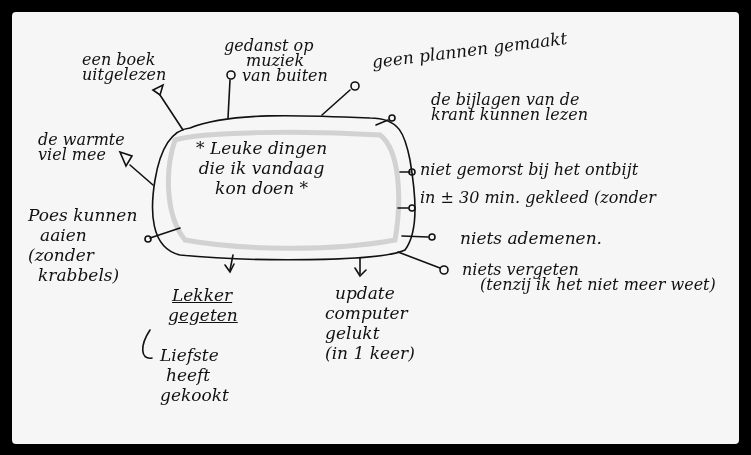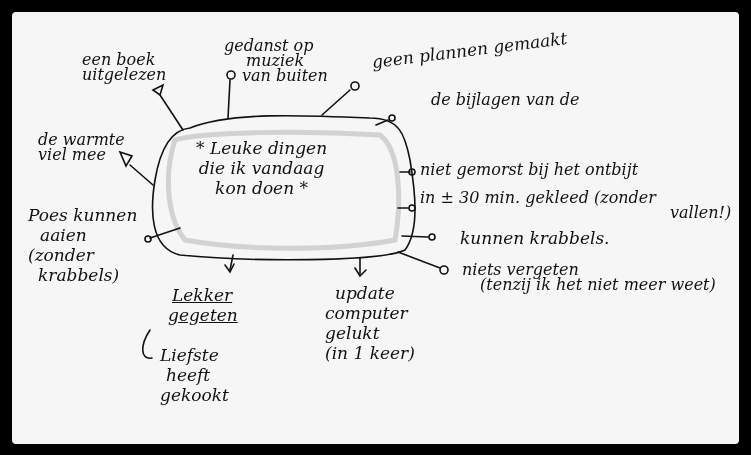--- a/index.html
+++ b/index.html
@@ -68,34 +68,34 @@
 <div class="t sm" style="left:224px;top:38px;">
   <div>gedanst op</div>
   <div style="padding-left:22px">muziek</div>
   <div style="padding-left:18px">van buiten</div>
 </div>
 <div class="t" style="left:372px;top:52px;transform:rotate(-7deg);transform-origin:left;">
   <span>geen plannen gemaakt</span>
 </div>
 <div class="t sm" style="left:402px;top:92px;margin-left:29px;">
   <div>de bijlagen van de</div>
+  <div>krant kunnen lezen</div>
 </div>
 <div class="t sm" style="left:38px;top:120px;margin-top:12px;">
   <div>de warmte</div>
   <div>viel mee</div>
 </div>
 <div class="t sm" style="left:420px;top:162px;">
   <span>niet gemorst bij het ontbijt</span>
 </div>
 <div class="t sm" style="left:420px;top:190px;">
   <div>in ± 30 min. gekleed (zonder</div>
-  <div style="padding-left:250px">vallen!)</div>
 </div>
 <div class="t" style="left:460px;top:228px;">
-  <span>kunnen krabbels.</span>
+  <span>niets ademenen.</span>
 </div>
 <div class="t sm" style="left:462px;top:262px;">
   <div>niets vergeten</div>
   <div style="padding-left:18px">(tenzij ik het niet meer weet)</div>
 </div>
 <div class="t" style="left:28px;top:205px;">
   <div>Poes kunnen</div>
   <div style="padding-left:12px">aaien</div>
   <div>(zonder</div>
   <div style="padding-left:10px">krabbels)</div>

